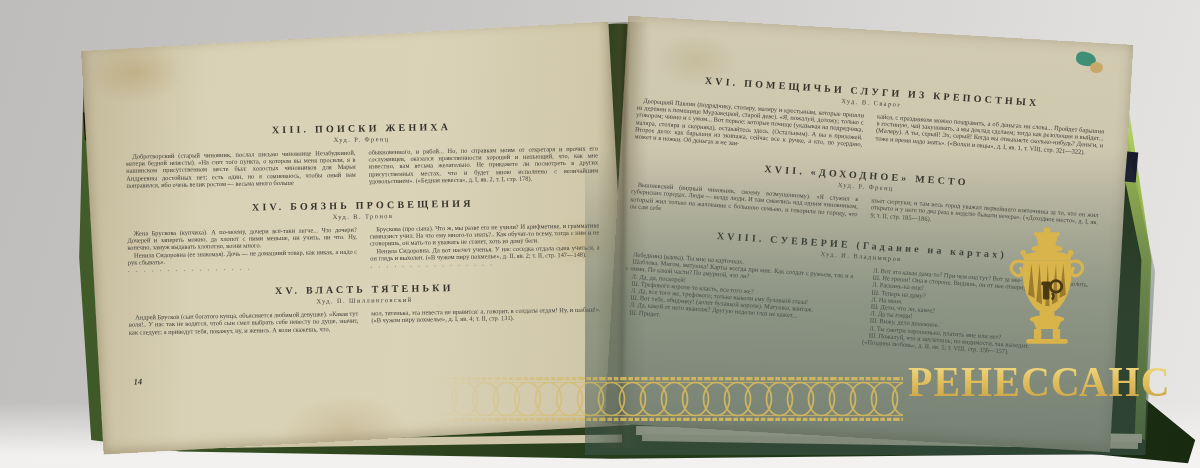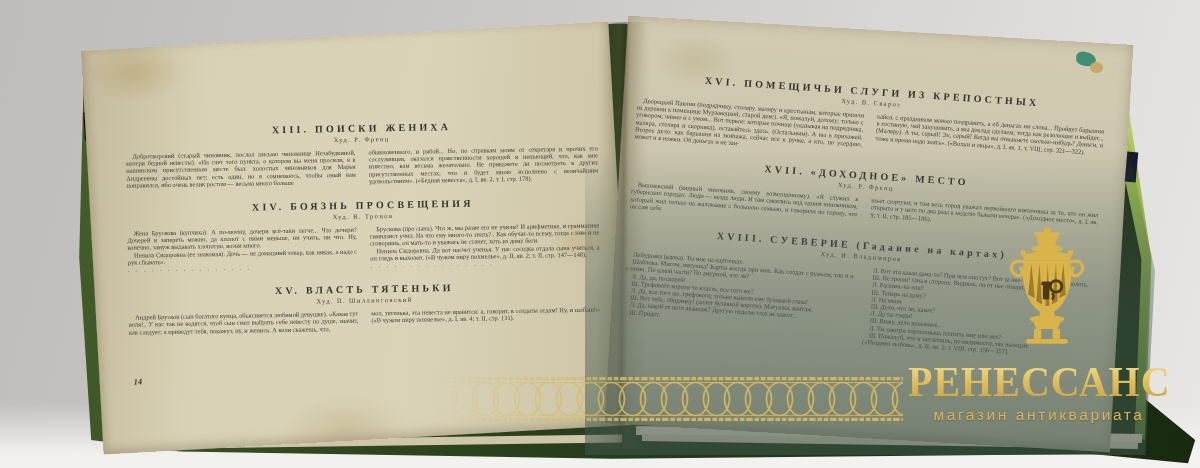--- a/index.html
+++ b/index.html
@@ -256,15 +256,14 @@
       <g fill="#4a3a12">
         <rect x="45" y="70" width="8" height="18" rx="2"></rect>
         <rect x="43" y="66" width="12" height="5" rx="2"></rect>
       </g>
       <circle cx="61" cy="72" r="7" fill="none" stroke="#4a3a12" stroke-width="3.4"></circle>
       <path d="M56,80 Q60,84 56,88" fill="none" stroke="#4a3a12" stroke-width="3"></path>
     </svg>
   </div>
 
   <div class="brand-title">РЕНЕССАНС</div>
-  <div class="brand-sub">магазин антиквариата</div>
 
 </div>
 
 </body></html>

